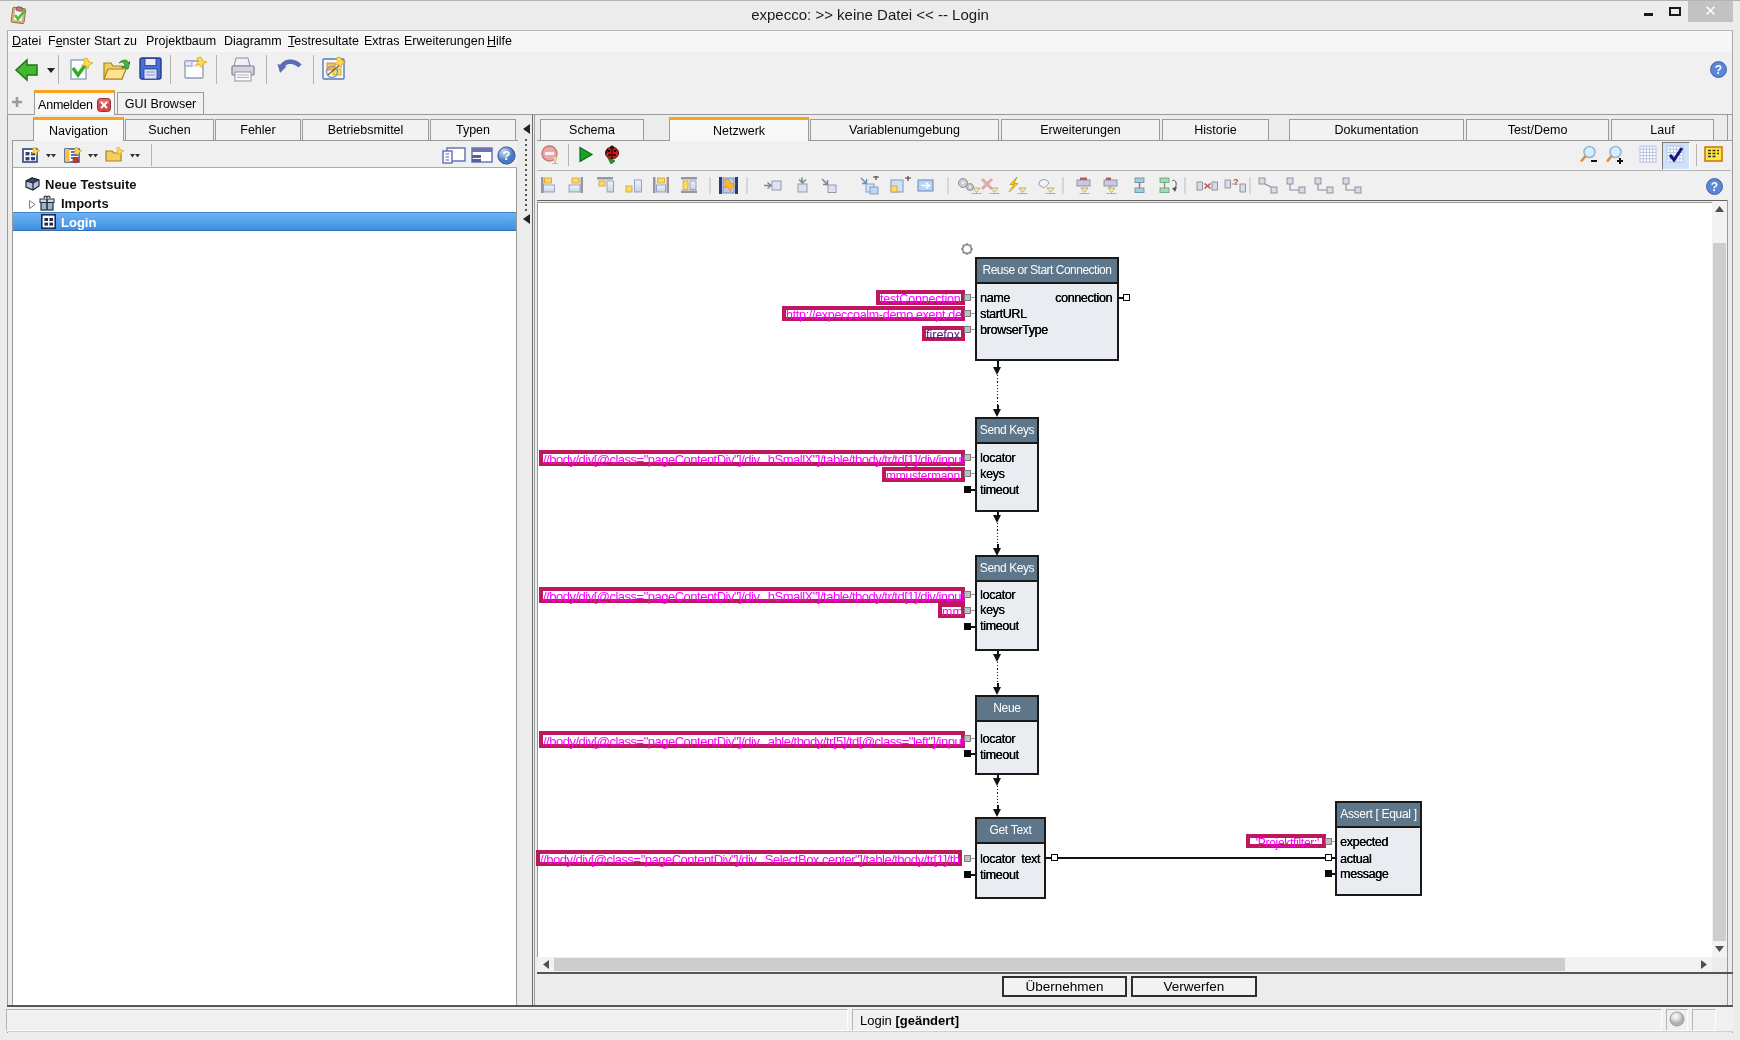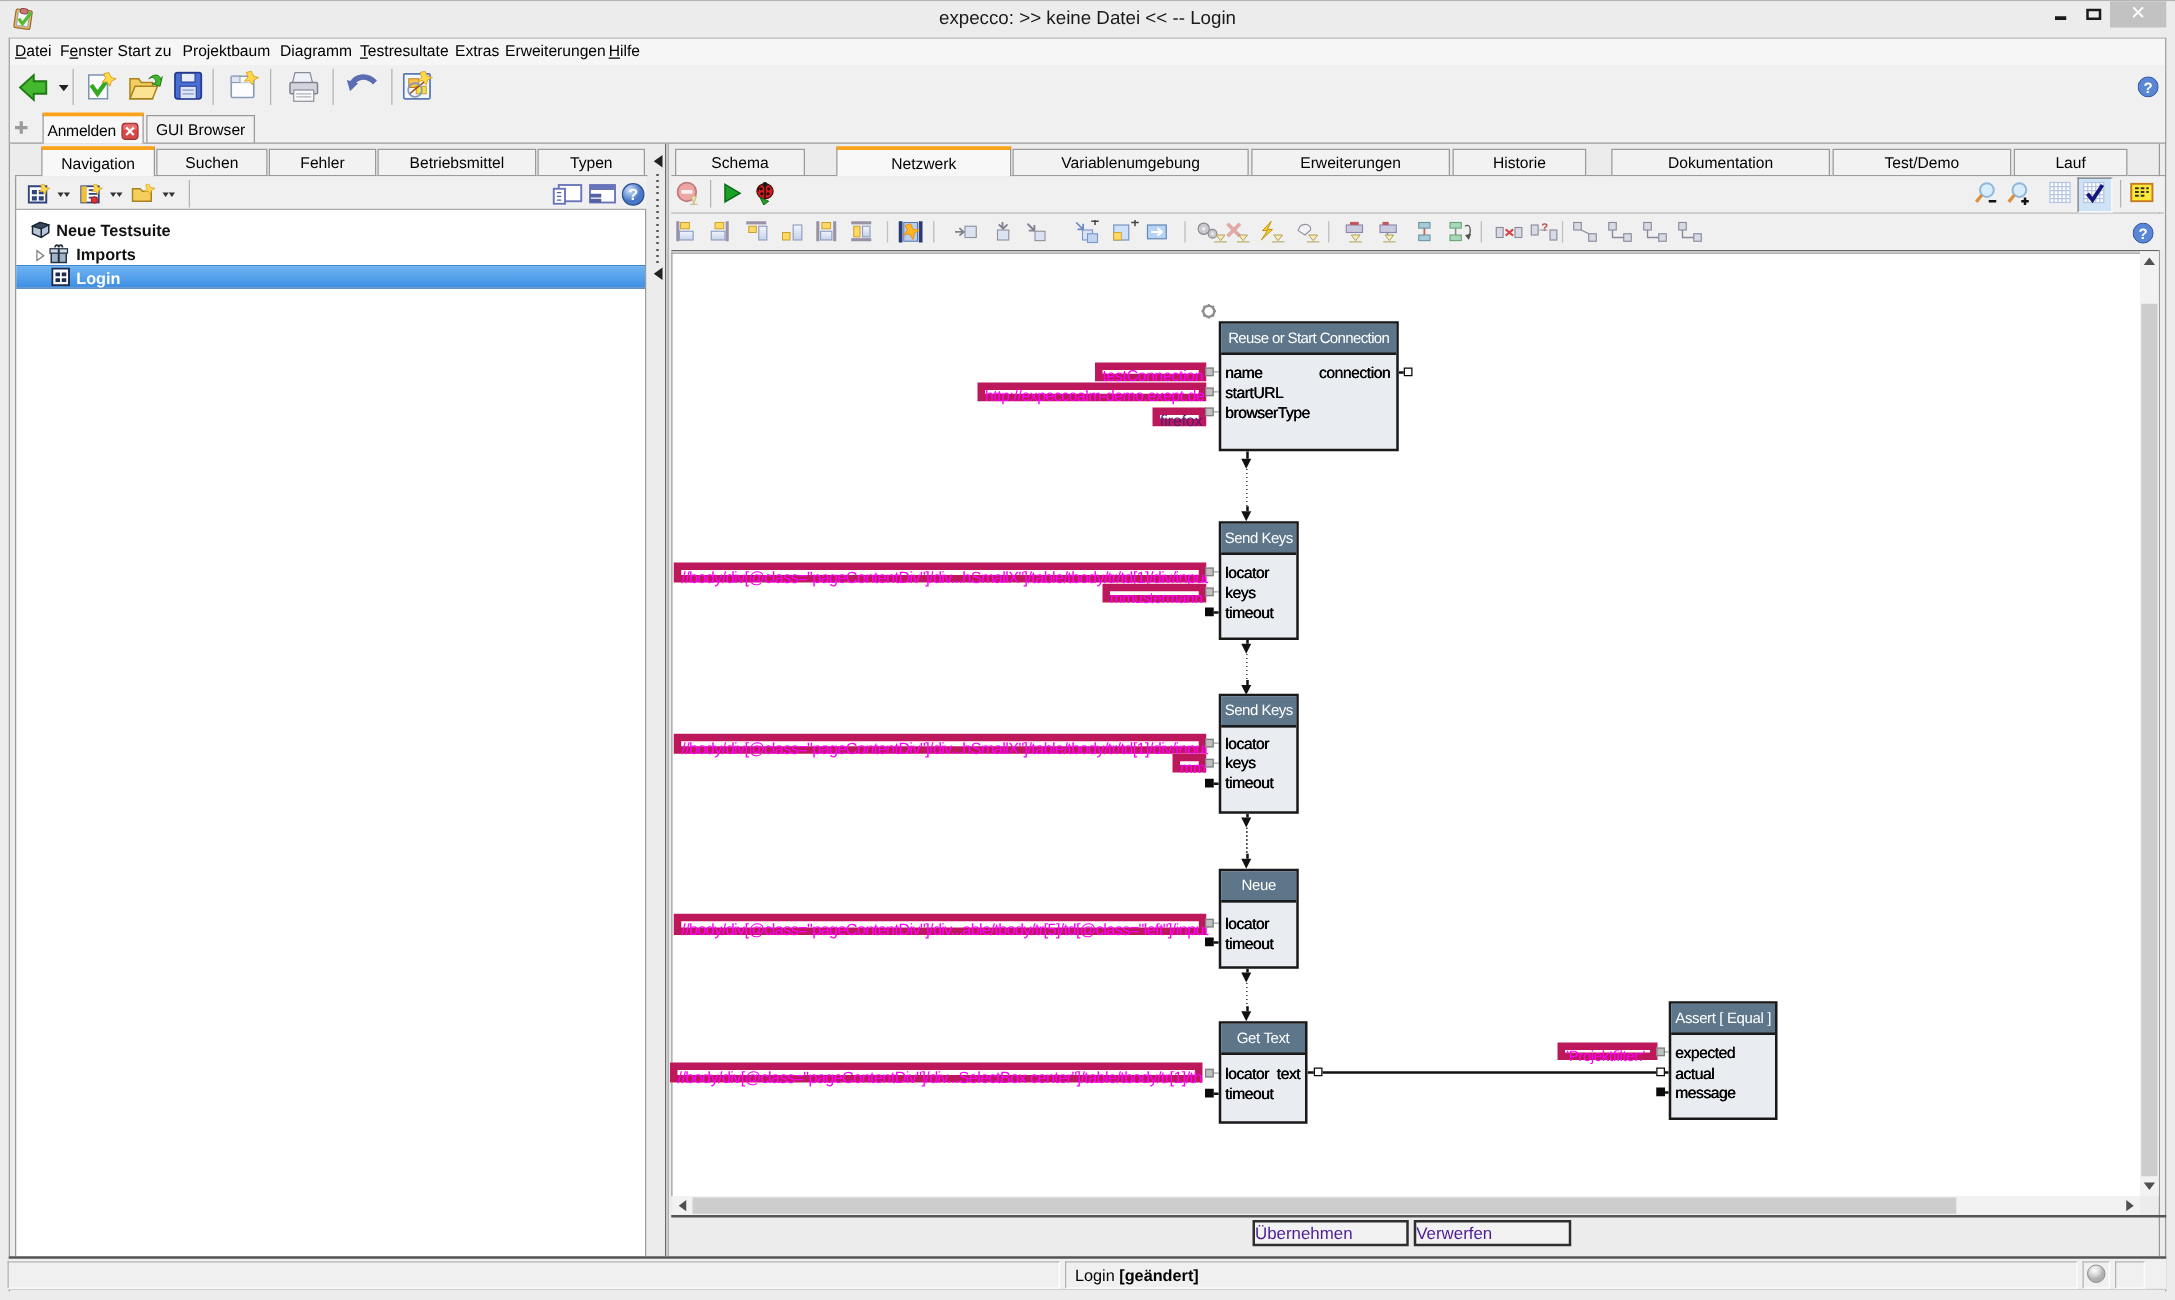--- a/index.html
+++ b/index.html
@@ -26,31 +26,31 @@
 #rightpanel{left:536px;top:115px;width:1196px;height:890px}
 
 #canvas{left:537px;top:202px;width:1175px;height:755px;background:#fff;border-top:1px solid #999;border-left:1px solid #999;box-sizing:border-box}
 
 .sb{position:absolute;background:#f2f2f2}
 .sbthumb{position:absolute;background:#cdcdcd}
 
 .blk{position:absolute;border:2px solid #191919;background:#e9edf1;box-sizing:border-box;z-index:3}
 .hd{position:absolute;left:0;top:0;right:0;height:25px;background:#5d7689;border-bottom:2px solid #191919;color:#fff;font-size:12px;text-align:center;line-height:23px;box-sizing:border-box;white-space:nowrap}
 .p{position:absolute;font-size:12.5px;color:#000;white-space:nowrap;line-height:16px;height:16px;letter-spacing:-0.35px;text-shadow:0.35px 0 0 #000}
-.lbl{position:absolute;box-sizing:border-box;border:6px solid #be185d;background:#fff;color:#ff00ff;font-size:12.5px;text-align:center;white-space:nowrap;padding-right:3px;z-index:4}
+.lbl{position:absolute;box-sizing:border-box;border:4px solid #be185d;background:#fff;color:#ff00ff;font-size:12.5px;text-align:right;white-space:nowrap;padding-right:3px;z-index:4}
 .pin{position:absolute;width:7px;height:7px;box-sizing:border-box;background:#c0c0c0;border:1px solid #7f7f7f;z-index:5}
 .pinb{position:absolute;width:7px;height:7px;background:#0a0a0a;z-index:5}
 .pino{position:absolute;width:7px;height:7px;box-sizing:border-box;background:#fff;border:1px solid #0a0a0a;z-index:5}
 .dot{position:absolute;width:1.2px;background-image:repeating-linear-gradient(180deg,#111 0px,#111 1.2px,transparent 1.2px,transparent 3.2px)}
 .sol{position:absolute;width:1.5px;background:#111}
 .arr{position:absolute;width:0;height:0;border-left:4px solid transparent;border-right:4px solid transparent;border-top:8px solid #111}
 .hline{position:absolute;height:1.5px;background:#111}
 .gline{position:absolute;height:1px;background:#9e9e9e}
 
-.btn{position:absolute;box-sizing:border-box;border:2px solid #2e2e2e;background:#f2f2f2;color:#4c1d95;font-size:13.5px;line-height:17px}
+.btn{position:absolute;box-sizing:border-box;border:2px solid #2e2e2e;background:#f2f2f2;color:#000000;font-size:13.5px;text-align:center;line-height:17px}
 #statusbar{left:7px;top:1005px;width:1726px;height:27px;background:#f0f0f0;border-top:2px solid #555;border-bottom:1px solid #cfcfcf;box-sizing:border-box}
 .scell{position:absolute;top:1009px;height:22px;border:1px solid #b4b4b4;border-bottom-color:#fdfdfd;border-right-color:#fdfdfd;box-sizing:border-box}
 </style></head>
 <body>
 <div class="a" style="left:0;top:0;width:1740px;height:1px;background:#b4b4b4"></div>
 <div class="a" style="left:7px;top:30px;width:1px;height:1003px;background:#9a9a9a"></div>
 <div class="a" style="left:1732px;top:30px;width:1px;height:1003px;background:#9a9a9a"></div>
 <div class="a" style="left:532px;top:115px;width:1px;height:890px;background:#6a6a6a"></div>
 <div class="a" style="left:534px;top:115px;width:1px;height:890px;background:#a0a0a0"></div>
 <div class="a" style="left:1727px;top:115px;width:1px;height:890px;background:#9a9a9a"></div>
@@ -241,21 +241,21 @@
 
 <div id="rightpanel" class="a">
  <div class="tabline" style="left:1px;top:25px;width:1195px"></div>
  <div class="tab" style="left:4px;top:4px;width:104px;height:22px;line-height:21px">Schema</div>
  <div class="tab act" style="left:133px;top:2px;width:140px;height:24px;line-height:22px">Netzwerk</div>
  <div class="tab" style="left:274px;top:4px;width:189px;height:22px;line-height:21px">Variablenumgebung</div>
  <div class="tab" style="left:465px;top:4px;width:159px;height:22px;line-height:21px">Erweiterungen</div>
  <div class="tab" style="left:626px;top:4px;width:107px;height:22px;line-height:21px">Historie</div>
  <div class="tab" style="left:753px;top:4px;width:175px;height:22px;line-height:21px">Dokumentation</div>
  <div class="tab" style="left:930px;top:4px;width:143px;height:22px;line-height:21px">Test/Demo</div>
- <div class="tab" style="left:1075px;top:4px;width:91px;height:22px;line-height:21px">Lauf</div>
+ <div class="tab" style="left:1075px;top:4px;width:103px;height:22px;line-height:21px">Lauf</div>
  <div class="a" style="left:1px;top:26px;width:1194px;height:29px;background:#f0f0f0"></div>
  <div class="a" style="left:1px;top:55px;width:1194px;height:1px;background:#b3b3b3"></div>
  <div class="a" style="left:1px;top:56px;width:1194px;height:29px;background:#f0f0f0"></div>
 </div>
 
 <svg class="a" style="left:541px;top:145px" width="20" height="20">
  <circle cx="8.5" cy="8.5" r="7.5" fill="#eda6a6" stroke="#c07878" stroke-width="1.4"></circle>
  <rect x="4" y="7" width="9" height="3" fill="#f8f0f0"></rect>
  <path d="M12 12 L16 12 L14 18 Z M11 18.5 H17" stroke="#cfc090" stroke-width="1" fill="#f2e2b0"></path>
 </svg>

